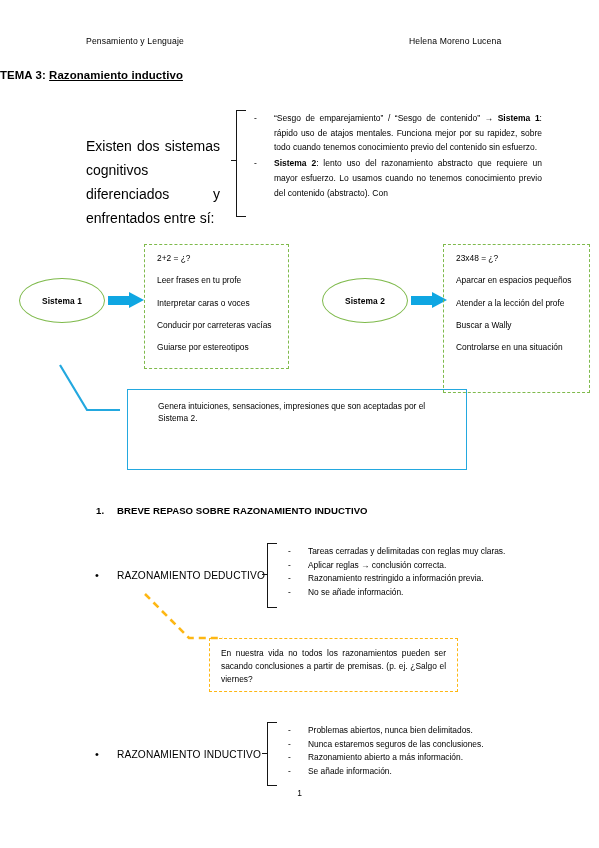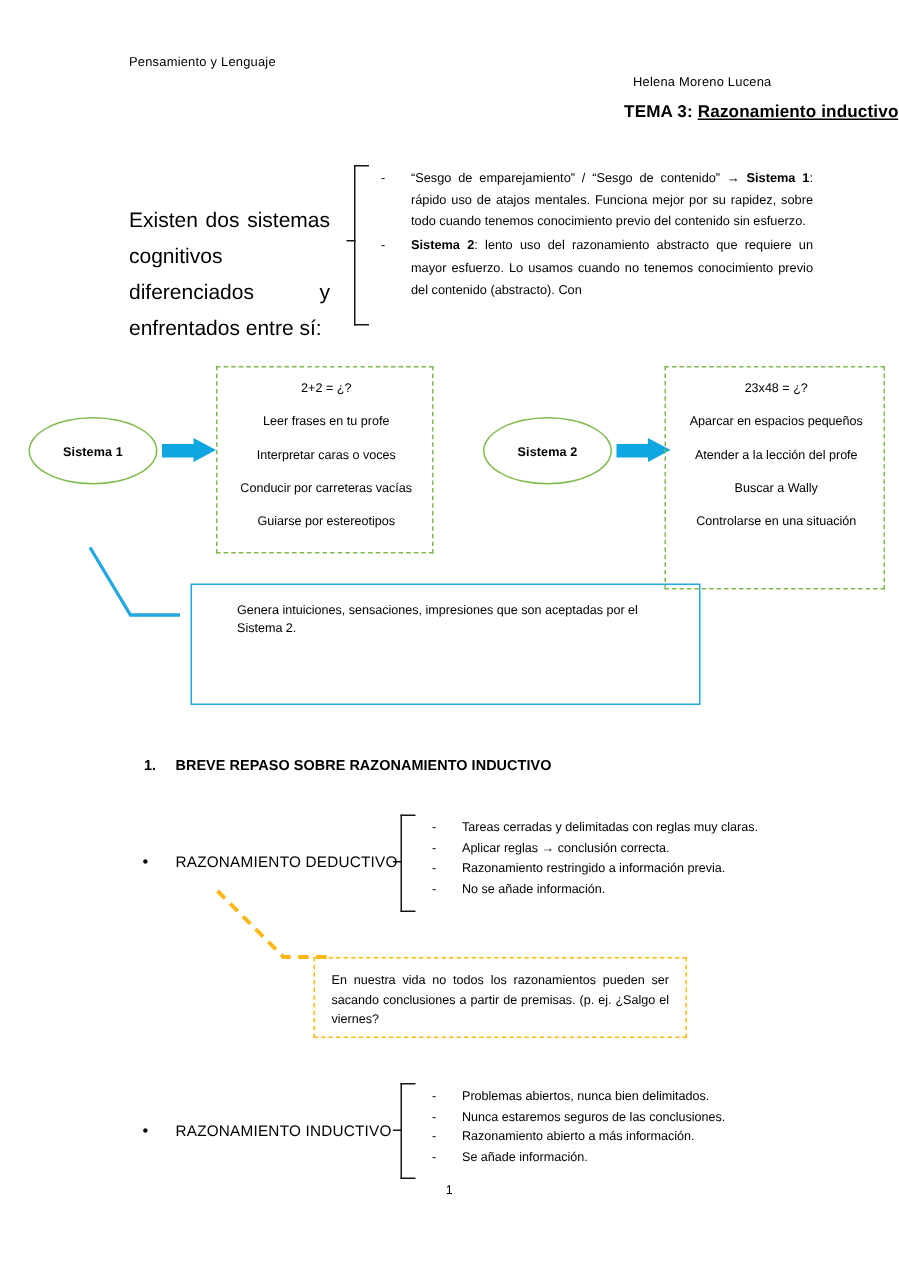--- a/index.html
+++ b/index.html
@@ -21,28 +21,28 @@
 
   
   .hdr {
     position: absolute;
     top: 36px;
     font-size: 8.6px;
     letter-spacing: .15px;
     white-space: nowrap;
   }
   .hdr.left  { left: 86px; }
-  .hdr.right { left: 422px; margin-top: 13px; }
+  .hdr.right { left: 409px; }
 
   .doc-title {
     position: absolute;
     top: 69px;
     left: 0;
     width: 599px;
-    text-align: right;
+    text-align: left;
     font-size: 11.4px;
     font-weight: bold;
     letter-spacing: .1px;
   }
   .doc-title .t1 { text-decoration: none; }
   .doc-title .t2 { text-decoration: underline; }
 
   
   .intro-left {
     position: absolute;
@@ -134,21 +134,21 @@
   .green-box {
     position: absolute;
     border: 1.6px dashed #7FBA4C;
     box-sizing: border-box;
     padding: 9px 10px 6px 12px;
     font-size: 8.4px;
     line-height: 1.05;
   }
   #green-box-1 { left: 144px; top: 244px; width: 145px; height: 125px; }
   #green-box-2 { left: 443px; top: 244px; width: 147px; height: 149px; }
-  .green-box .row { margin-bottom: 13.5px; white-space: nowrap; text-align: center; }
+  .green-box .row { margin-bottom: 13.5px; white-space: nowrap; }
   .green-box .row:last-child { margin-bottom: 0; }
 
   
   .blue-conn {
     position: absolute;
     left: 58px;
     top: 363px;
     width: 62px;
     height: 58px;
     overflow: visible;

